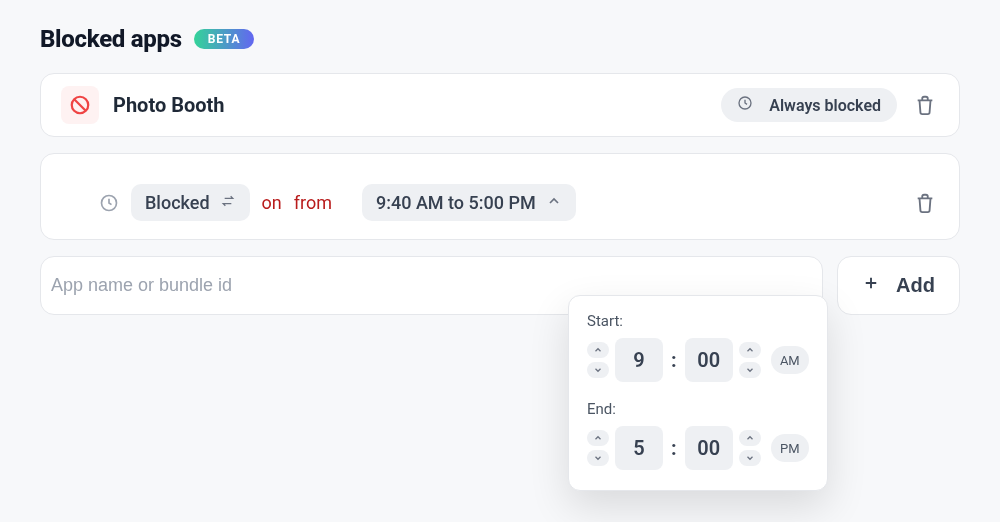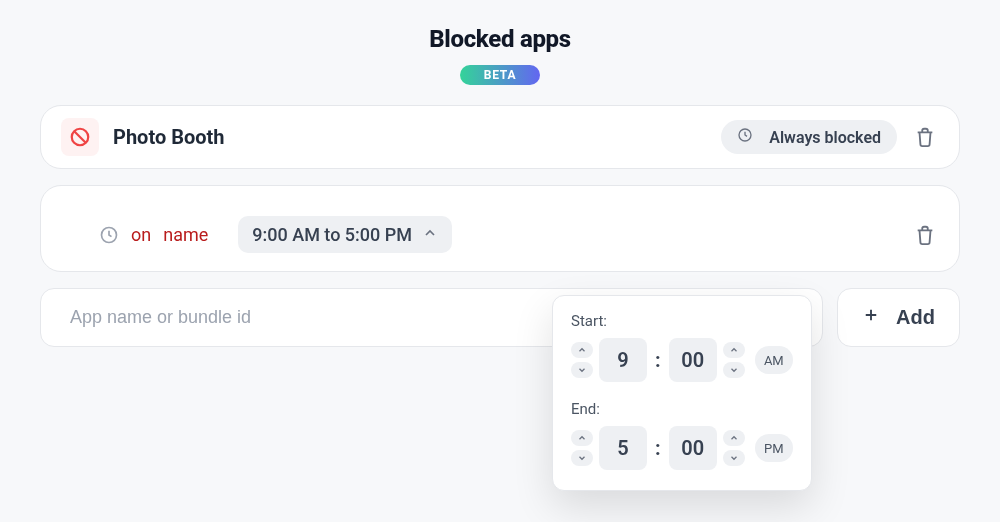--- a/index.html
+++ b/index.html
@@ -5,29 +5,29 @@
   * { box-sizing: border-box; margin: 0; padding: 0; }
   body {
     font-family: -apple-system, BlinkMacSystemFont, "Segoe UI", Roboto, sans-serif;
     background: #f7f8fa;
     width: 1000px;
     height: 522px;
     padding: 25px 40px;
     color: #1f2937;
     position: relative;
   }
-  .header { display: flex; align-items: center; gap: 12px; margin-bottom: 20px; flex-direction: column; }
+  .header { display: flex; align-items: center; gap: 12px; margin-bottom: 20px; }
   .title { font-size: 24px; font-weight: 800; color: #111827; letter-spacing: -0.3px; }
   .beta {
     font-size: 12px; font-weight: 700; letter-spacing: 0.8px;
-    padding: 3px 24px; border-radius: 999px; color: #fff;
+    padding: 3px 14px; border-radius: 999px; color: #fff;
     background: linear-gradient(90deg, #34d399 0%, #6366f1 100%);
   }
   .card {
-    background: #fff; border: 1px solid #e5e7eb; border-radius: 21px;
+    background: #fff; border: 1px solid #e5e7eb; border-radius: 14px;
     padding: 12px 20px; margin-bottom: 16px;
   }
   .app-row { display: flex; align-items: center; gap: 14px; }
   .block-icon-box {
     width: 38px; height: 38px; border-radius: 8px; background: #fef2f2;
     display: flex; align-items: center; justify-content: center; flex-shrink: 0;
   }
   .block-icon-box svg { width: 22px; height: 22px; }
   .app-name { font-size: 20px; font-weight: 700; color: #1f2937; flex: 0 0 auto; }
   .spacer { flex: 1; }
@@ -50,33 +50,33 @@
   .pill {
     display: inline-flex; align-items: center; gap: 10px;
     background: #eef0f3; border-radius: 10px; padding: 8px 14px;
     font-size: 18px; font-weight: 500; color: #374151; cursor: pointer;
   }
   .pill svg { width: 16px; height: 16px; color: #6b7280; }
   .plain-text { font-size: 18px; color: #b91c1c; }
   .addrow { display: flex; gap: 14px; align-items: stretch; }
   .add-input {
     flex: 1; background: #fff; border: 1px solid #e5e7eb; border-radius: 14px;
-    padding: 18px 29px; font-size: 18px; color: #374151;
+    padding: 18px 10px; font-size: 18px; color: #374151;
   }
   .add-input::placeholder { color: #9ca3af; }
   .add-btn {
     display: inline-flex; align-items: center; gap: 16px;
     background: #fff; border: 1px solid #e5e7eb; border-radius: 14px;
     padding: 0 24px; font-size: 20px; font-weight: 600; color: #374151; cursor: pointer;
   }
   .add-btn svg { width: 18px; height: 18px; }
 
   
   .popover {
-    position: absolute; left: 552px; top: 295px; width: 260px;
+    position: absolute; left: 568px; top: 295px; width: 260px;
     background: #fff; border: 1px solid #e5e7eb; border-radius: 12px;
     box-shadow: 0 16px 40px rgba(0,0,0,0.12);
     padding: 16px 18px 20px;
   }
   .pop-label { font-size: 15px; color: #4b5563; margin-bottom: 8px; }
   .time-edit { display: flex; align-items: center; gap: 6px; margin-bottom: 18px; }
   .time-edit:last-child { margin-bottom: 0; }
   .stepper-col { display: flex; flex-direction: column; gap: 4px; }
   .step-btn {
     width: 22px; height: 16px; border-radius: 999px; background: #eef0f3;
@@ -134,24 +134,32 @@
 
 <div class="card">
 
   <div class="schedule-row">
     <span class="light-icon">
       <svg viewBox="0 0 24 24" fill="none" stroke="currentColor" stroke-width="2">
         <circle cx="12" cy="12" r="9"></circle>
           <path d="M12 7v5l3 2"></path>
       </svg>
     </span>
+    <div class="pill">
+      <span>Blocked</span>
+      <span>
+        <svg viewBox="0 0 24 24" fill="none" stroke="currentColor" stroke-width="2">
+          <path d="M7 8h12l-3-3M17 16H5l3 3"></path>
+        </svg>
+      </span>
+    </div>
     <span class="plain-text">on</span>
-    <span class="plain-text">name</span>
+    <span class="plain-text">from</span>
     <div class="pill" style="margin-left:18px;">
-      <span>9:00 AM to 5:00 PM</span>
+      <span>9:40 AM to 5:00 PM</span>
       <span>
         <svg viewBox="0 0 24 24" fill="none" stroke="currentColor" stroke-width="2.5">
             <path d="M6 15l6-6 6 6"></path>
           </svg>
       </span>
     </div>
     <div class="spacer"></div>
     <button class="trash-btn">
       <svg viewBox="0 0 24 24" fill="none" stroke="currentColor" stroke-width="2">
         <path d="M4 7h16M9 7V5a2 2 0 012-2h2a2 2 0 012 2v2M6 7l1 13a2 2 0 002 2h6a2 2 0 002-2l1-13"></path>

